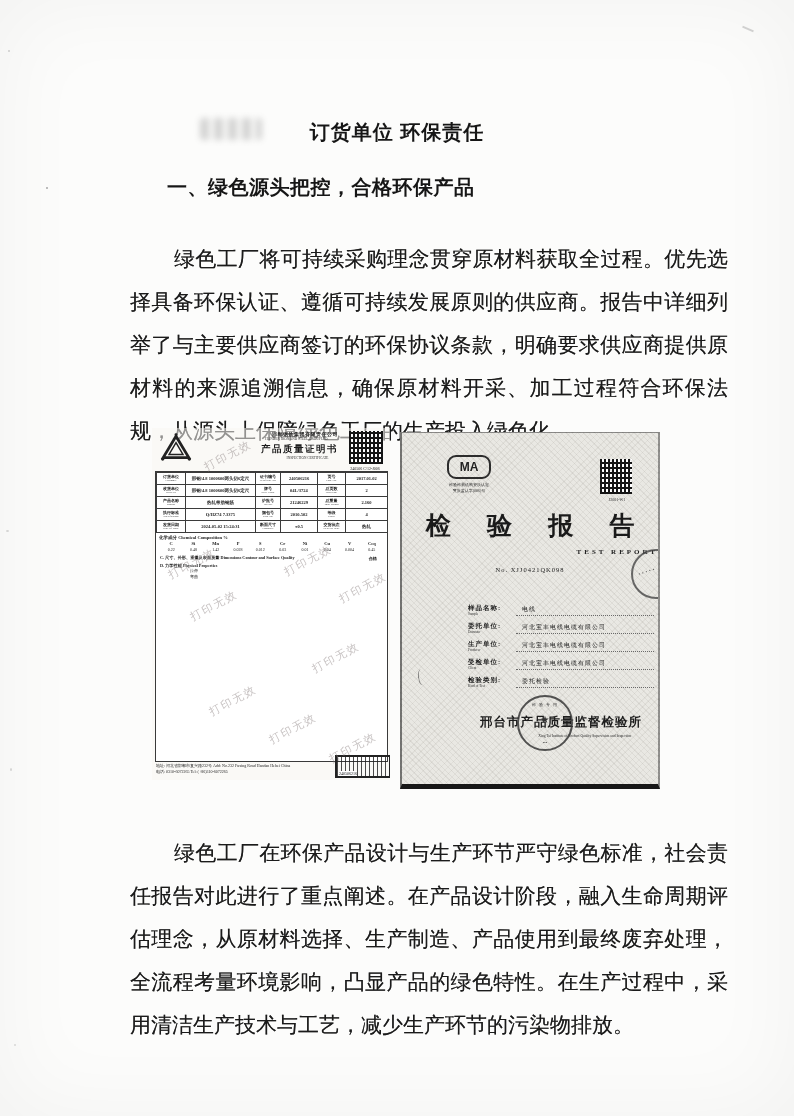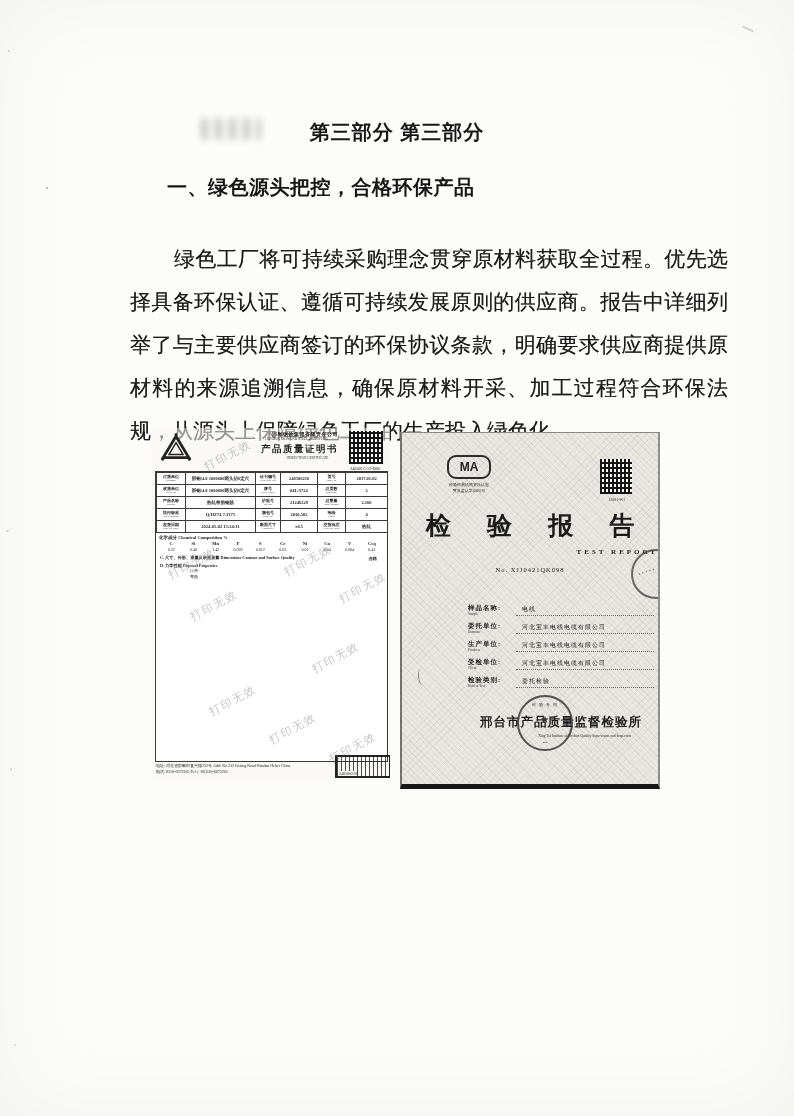--- a/index.html
+++ b/index.html
@@ -98,21 +98,21 @@
 <div class="page">
 
   <div class="smudge"></div>
   <div class="tr-mark"></div>
   <div class="speck" style="left:46px;top:187px;width:2px;height:2px;opacity:.5"></div>
   <div class="speck" style="left:8px;top:50px;width:2px;height:2px;opacity:.25"></div>
   <div class="speck" style="left:6px;top:530px;width:3px;height:2px;opacity:.22"></div>
   <div class="speck" style="left:10px;top:768px;width:2px;height:3px;opacity:.22"></div>
   <div class="speck" style="left:14px;top:1044px;width:2px;height:2px;opacity:.2"></div>
 
-  <div class="doc-title">第三部分 第三部分</div>
+  <div class="doc-title">订货单位 环保责任</div>
   <div class="doc-heading">一、绿色源头把控，合格环保产品</div>
   <p class="para para1">绿色工厂将可持续采购理念贯穿原材料获取全过程。优先选择具备环保认证、遵循可持续发展原则的供应商。报告中详细列举了与主要供应商签订的环保协议条款，明确要求供应商提供原材料的来源追溯信息，确保原材料开采、加工过程符合环保法规，从源头上保障绿色工厂的生产投入绿色化。</p>
 
   <div class="figures">
 
     <div class="certL">
       <svg class="logo" viewBox="0 0 30 30">
         <path d="M15 4 L27 24 L3 24 Z" fill="none" stroke="#222" stroke-width="2.6"></path>
         <path d="M15 10 L21.5 21 L8.5 21 Z" fill="none" stroke="#222" stroke-width="1.4"></path>
         <circle cx="15" cy="2.5" r="1.4" fill="#222"></circle>
@@ -357,13 +357,14 @@
         <div class="oen">Xing Tai Institute of Product Quality Supervision and Inspection</div>
       </div>
       <div class="stamp stampB">
         <div class="arc">检 验 专 用</div>
         <div class="star">★</div>
         <div class="bot">•••</div>
       </div>
     </div>
   </div>
 
+  <p class="para para2">绿色工厂在环保产品设计与生产环节严守绿色标准，社会责任报告对此进行了重点阐述。在产品设计阶段，融入生命周期评估理念，从原材料选择、生产制造、产品使用到最终废弃处理，全流程考量环境影响，凸显产品的绿色特性。在生产过程中，采用清洁生产技术与工艺，减少生产环节的污染物排放。</p>
 </div>
 
 </body></html>

